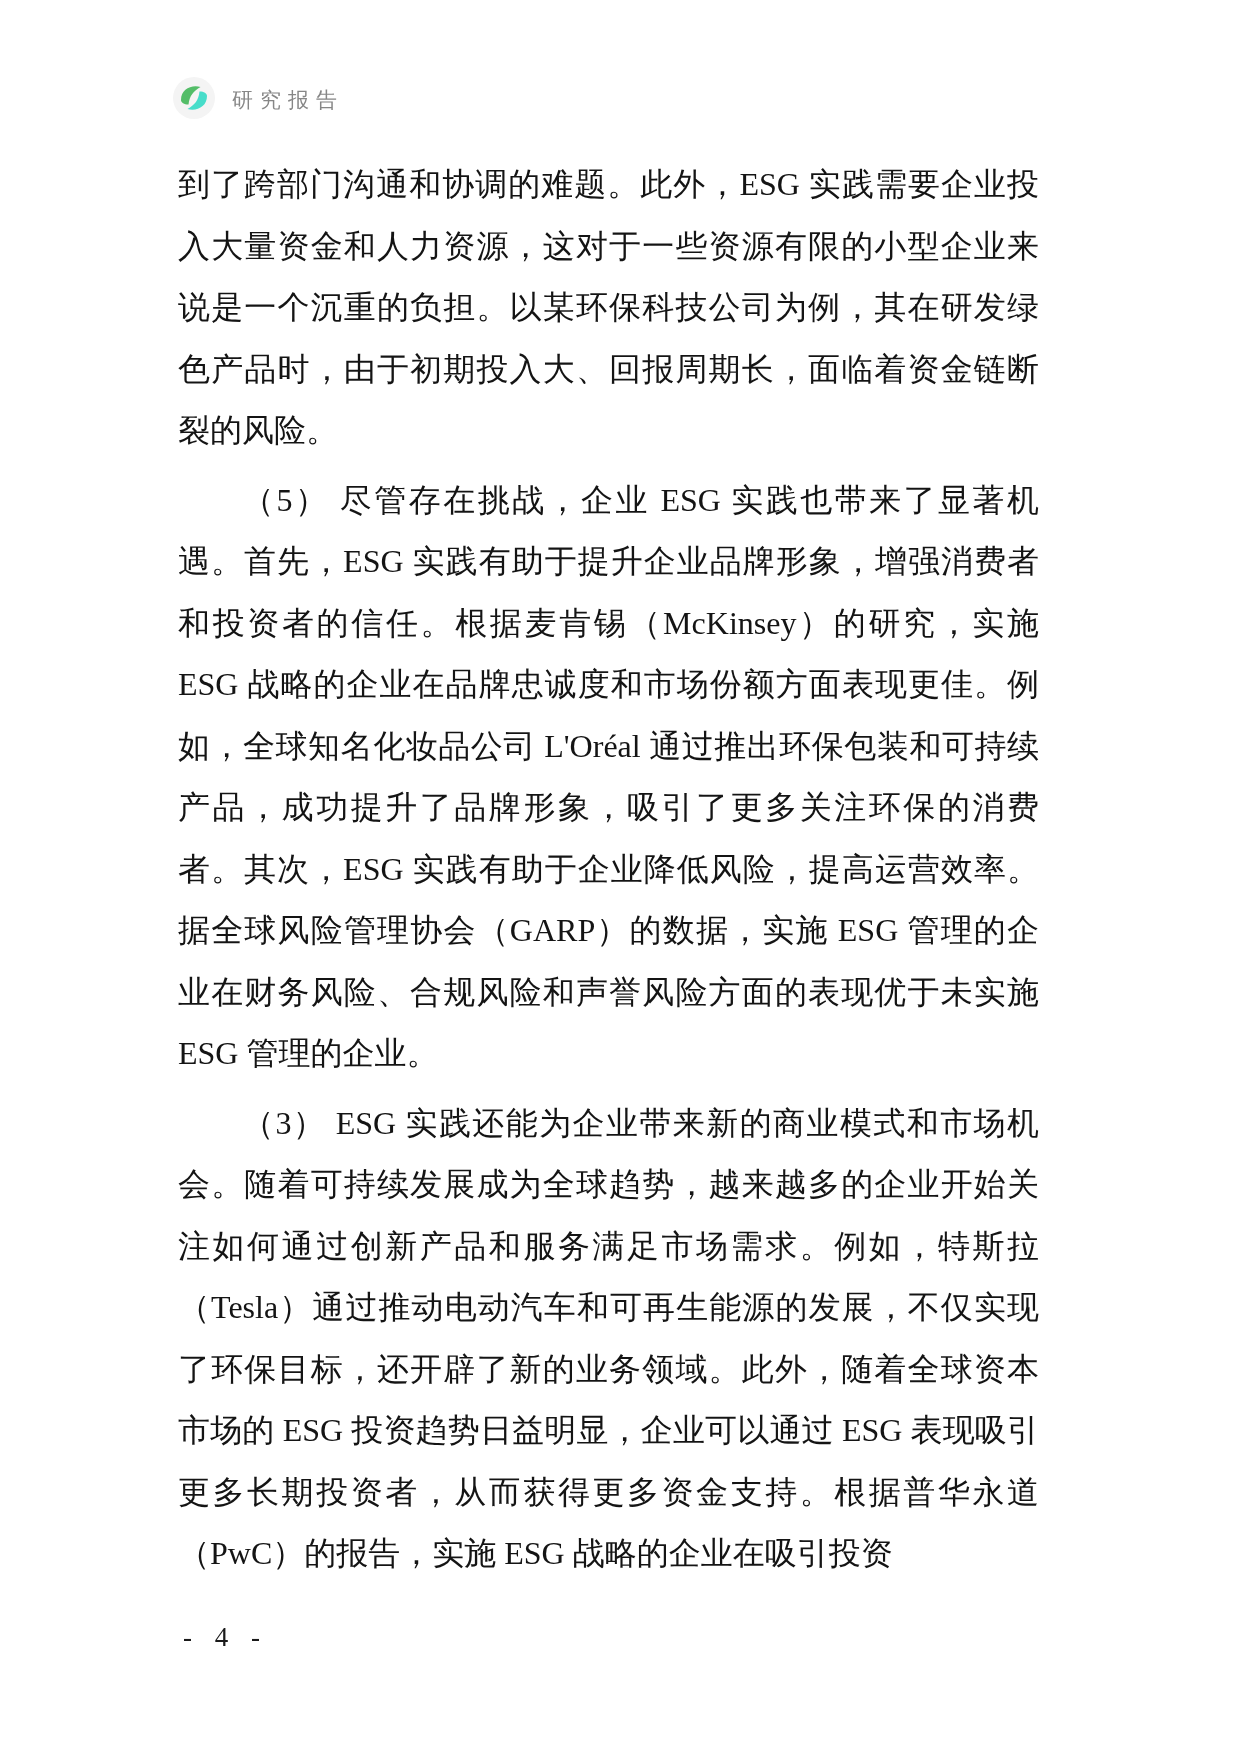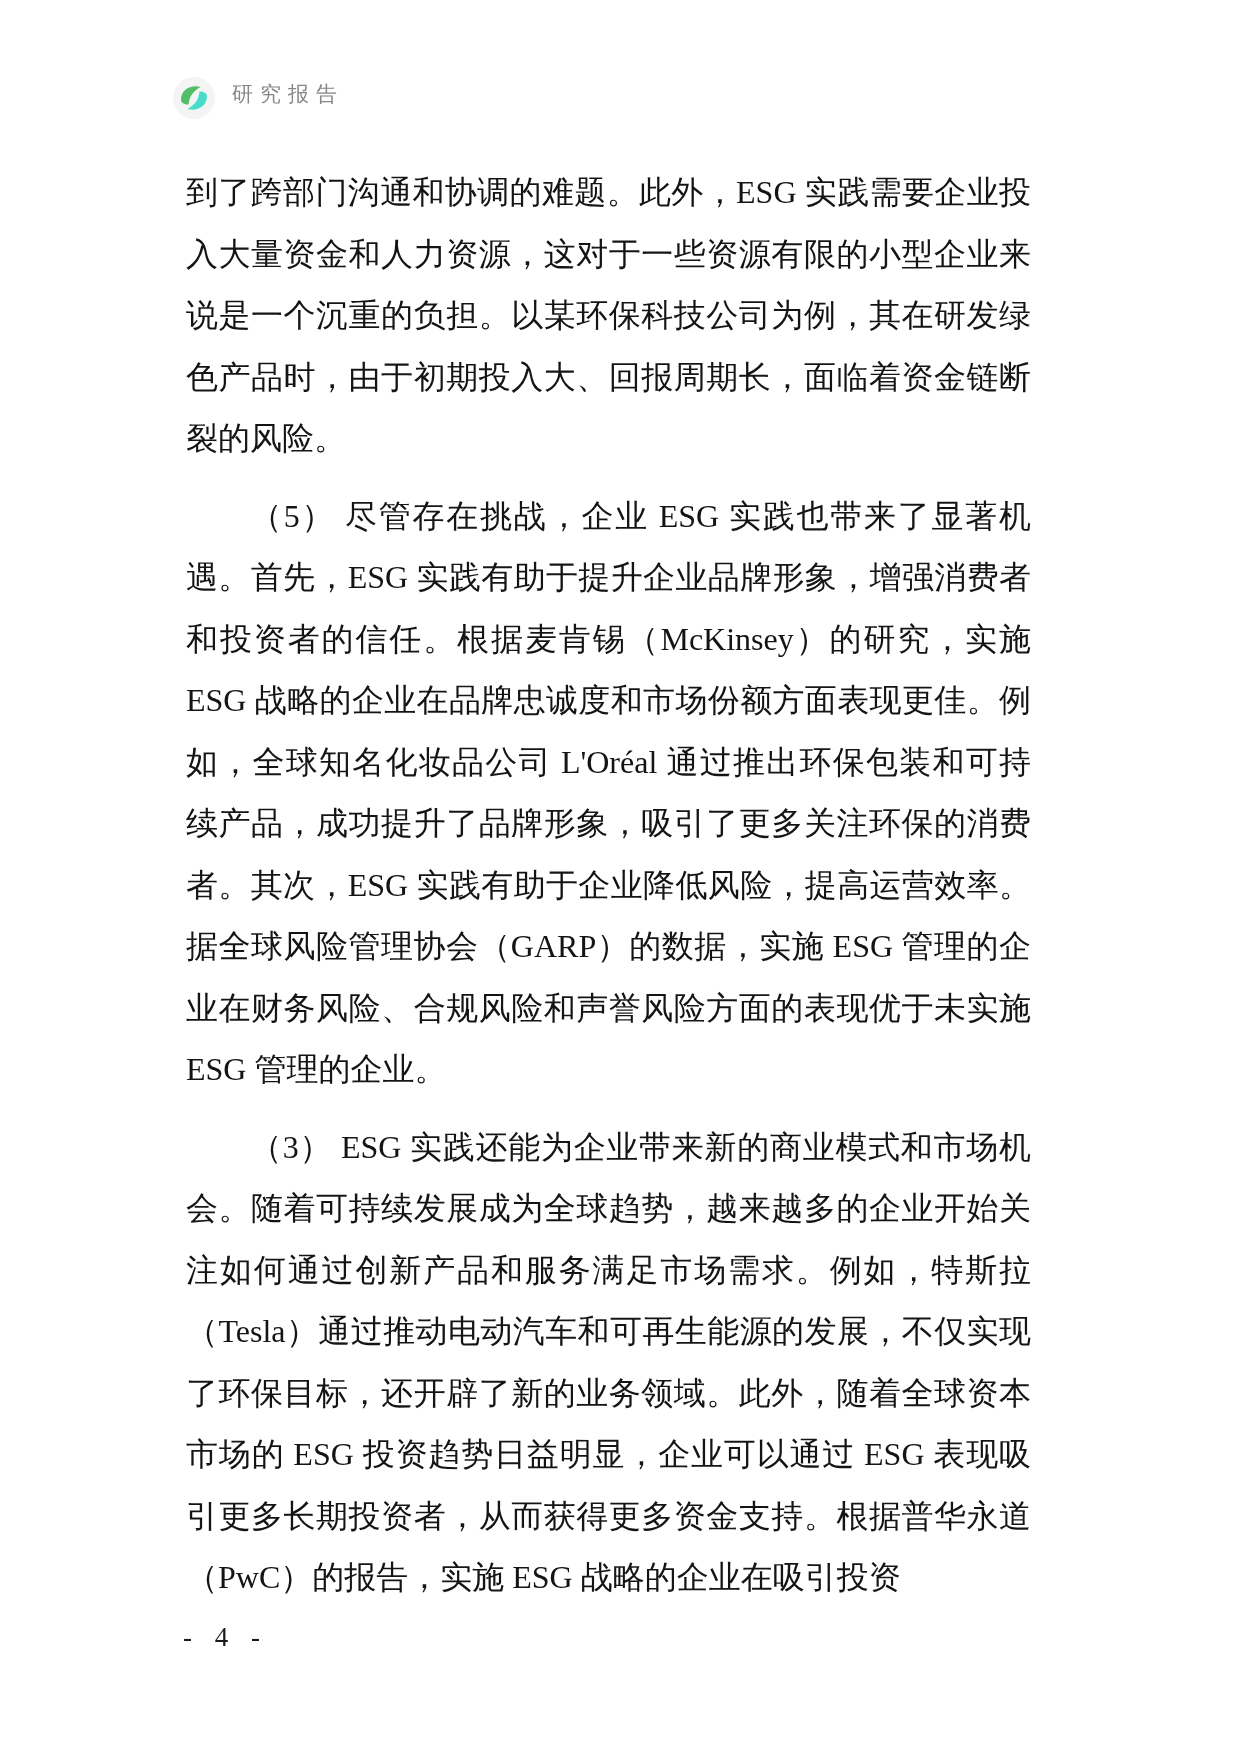--- a/index.html
+++ b/index.html
@@ -11,20 +11,21 @@
     font-family: "Liberation Serif", serif;
     overflow: hidden;
   }
 
   
   .page-header {
     position: absolute;
     left: 172px;
     top: 76px;
     display: flex;
+    align-items: center;
     gap: 16px;
   }
   .logo-wrap {
     width: 44px;
     height: 44px;
     flex: 0 0 auto;
   }
   .brand-text {
     color: #868686;
     font-size: 21px;
@@ -40,21 +41,21 @@
     left: 170px;
     top: 146px;
     width: 877px;
     font-size: 32px;
     line-height: 61.5px;
     color: #141414;
     text-align: justify;
     text-justify: inter-ideograph;
   }
   .doc-body p {
-    margin: 16px;
+    margin: 8px;
     text-align: justify;
     text-align-last: left;
   }
   .doc-body p.indent {
     text-indent: 2em;
   }
 
   
   .page-footer {
     position: absolute;

